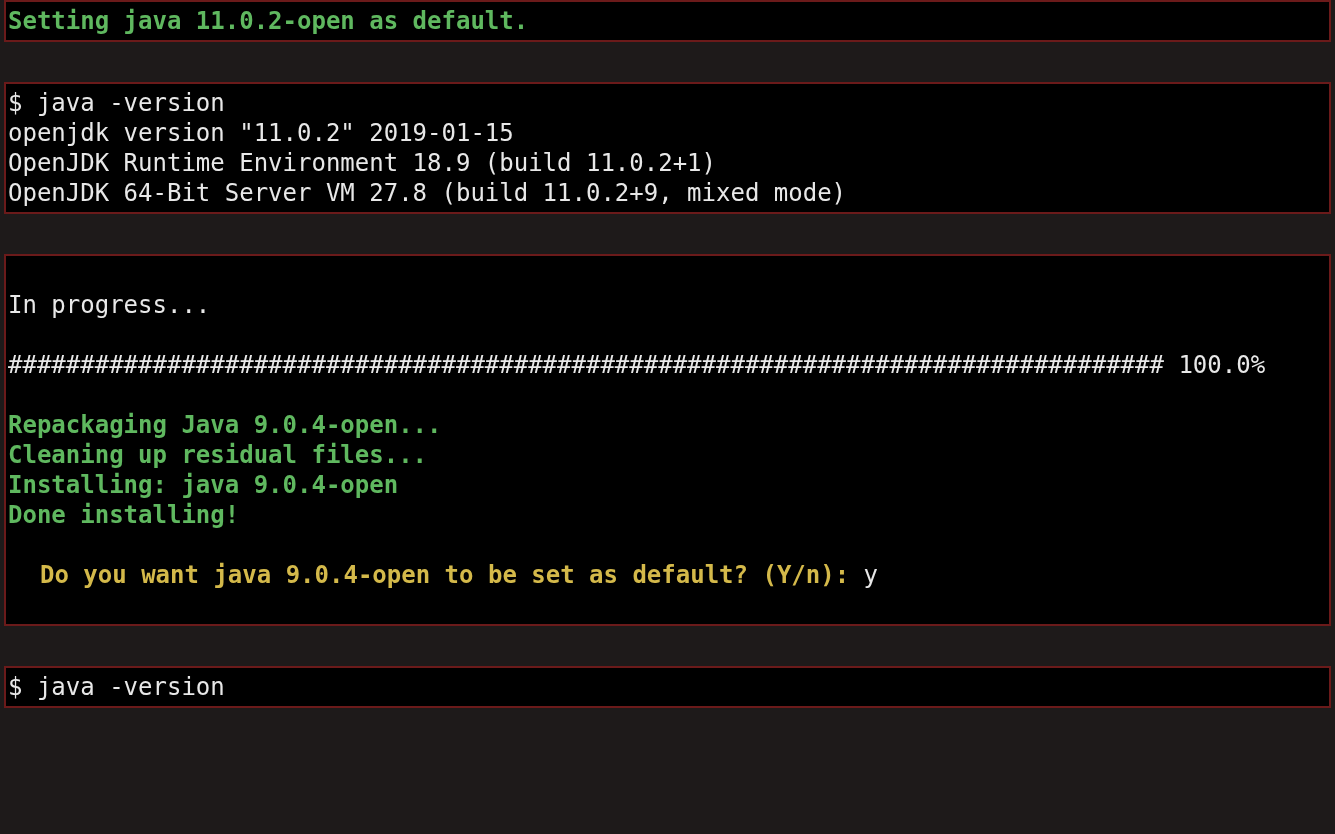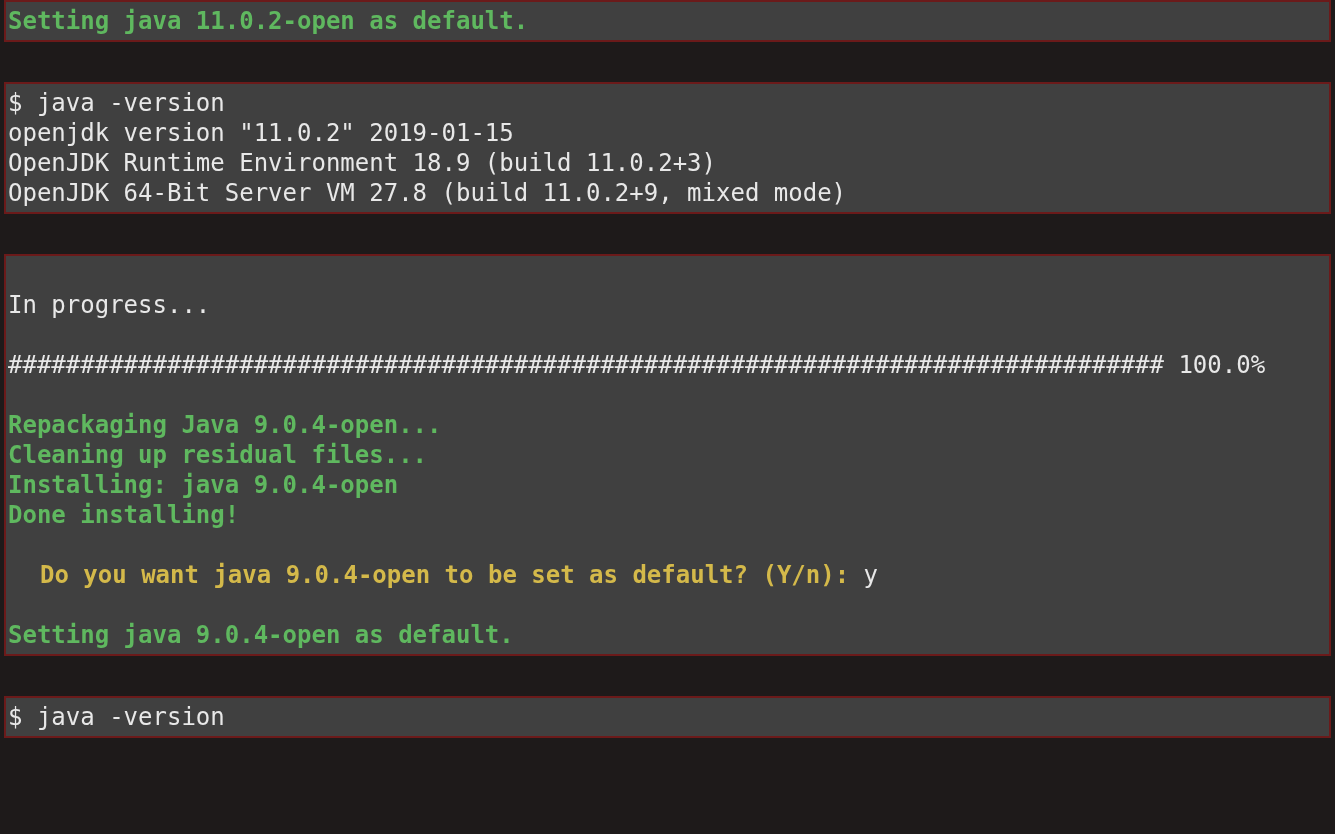--- a/index.html
+++ b/index.html
@@ -13,21 +13,21 @@
       font-size: 24px;
       line-height: 1.25;
       color: #e8e8e8;
       padding: 0;
       width: 1335px;
       height: 834px;
       overflow: hidden;
     }
     .terminal-block {
       border: 2px solid #6b1a1a;
-      background-color: #404040;
+      background-color: #000000;
       margin: 0 4px 40px 4px;
       padding: 4px 2px;
     }
     .terminal-block:first-child {
       margin-top: 0;
     }
     .terminal-block:last-child {
       margin-bottom: 0;
     }
     .line {
@@ -58,35 +58,34 @@
 </head>
 <body>
 
 <div class="terminal-block">
   <div class="line green">Setting java 11.0.2-open as default.</div>
 </div>
 
 <div class="terminal-block">
   <div class="line"><span class="prompt">$ </span><span>java -version</span></div>
   <div class="line"><span class="spellcheck">openjdk</span><span> version "11.0.2" 2019-01-15</span></div>
-  <div class="line">OpenJDK Runtime Environment 18.9 (build 11.0.2+3)</div>
+  <div class="line">OpenJDK Runtime Environment 18.9 (build 11.0.2+1)</div>
   <div class="line">OpenJDK 64-Bit Server VM 27.8 (build 11.0.2+9, mixed mode)</div>
 </div>
 
 <div class="terminal-block">
   <div class="line"> </div>
   <div class="line">In progress...</div>
   <div class="line"> </div>
   <div class="line">################################################################################ 100.0%</div>
   <div class="line"> </div>
   <div class="line green">Repackaging Java 9.0.4-open...</div>
   <div class="line green">Cleaning up residual files...</div>
   <div class="line green">Installing: java 9.0.4-open</div>
   <div class="line green">Done installing!</div>
   <div class="line"> </div>
   <div class="line"><span class="yellow">Do you want java 9.0.4-open to be set as default? (Y/n): </span><span class="white">y</span></div>
   <div class="line"> </div>
-  <div class="line green">Setting java 9.0.4-open as default.</div>
 </div>
 
 <div class="terminal-block">
   <div class="line"><span class="prompt">$ </span><span>java -version</span></div>
 </div>
 
 </body></html>

